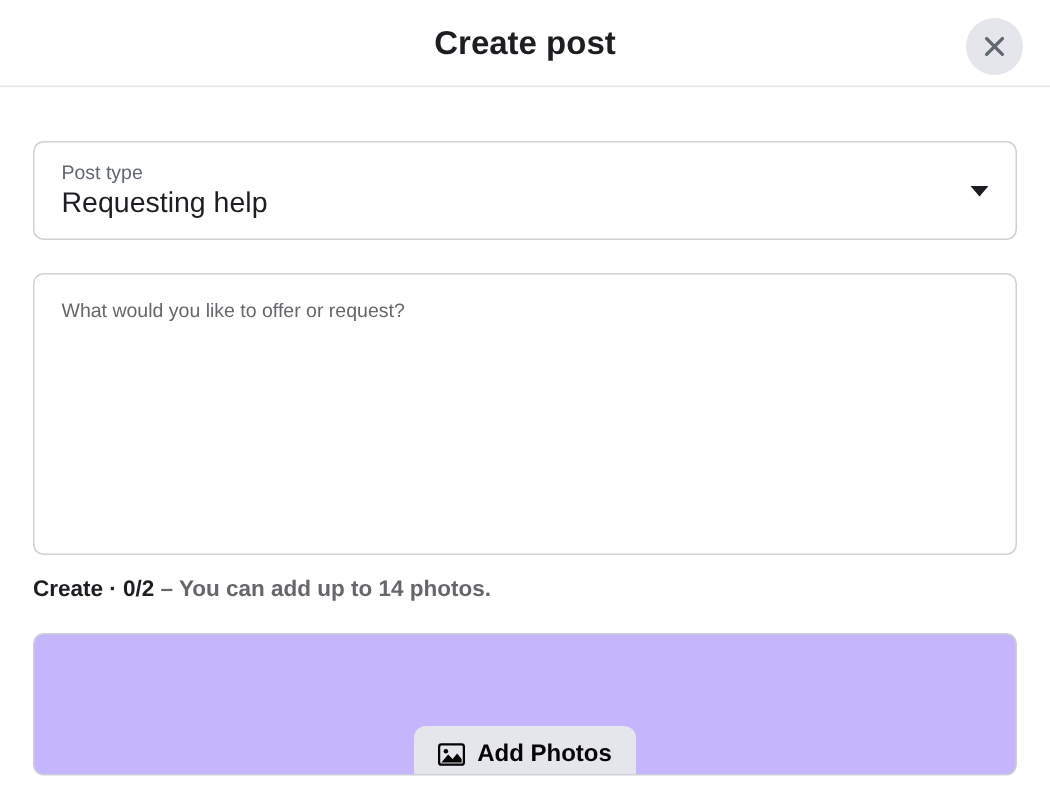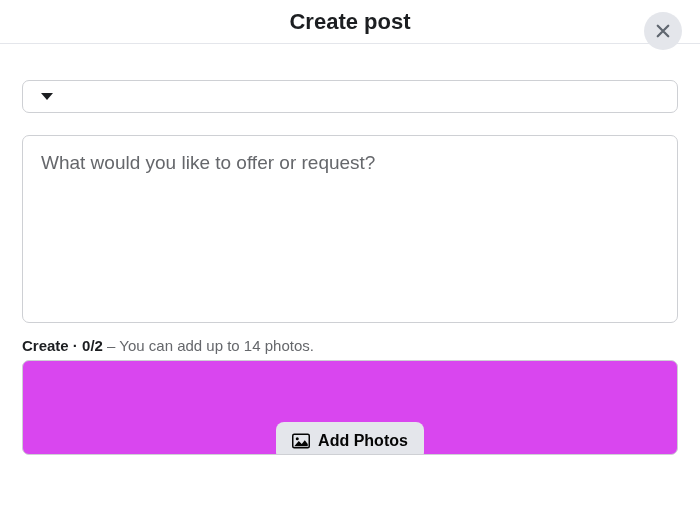--- a/index.html
+++ b/index.html
@@ -11,21 +11,21 @@
       font-family: Helvetica, Arial, sans-serif;
       background: #fff;
       width: 700px;
       height: 525px;
     }
     .header {
       display: flex;
       align-items: center;
       justify-content: center;
       position: relative;
-      height: 44px;
+      height: 58px;
       border-bottom: 1px solid #e4e6eb;
     }
     .header-title {
       font-size: 22px;
       font-weight: 700;
       color: #1c1e21;
     }
     .close-btn {
       position: absolute;
       right: 18px;
@@ -84,48 +84,48 @@
       border-radius: 7px;
       margin-top: 22px;
       height: 188px;
       padding: 16px 18px;
     }
     .textarea {
       width: 100%;
       height: 100%;
       border: none;
       outline: none;
-      font-size: 19px;
+      font-size: 13px;
       font-family: inherit;
       resize: none;
       color: #1c1e21;
     }
     .textarea::placeholder {
       color: #65676b;
     }
     .photos-info {
       margin-top: 14px;
       font-size: 15px;
       color: #1c1e21;
     }
     .photos-info .label {
       font-weight: 600;
     }
     .photos-info .count {
       font-weight: 600;
     }
     .photos-info .sub {
       color: #65676b;
-      font-weight: 400;
+      font-weight: 700;
     }
     .photo-area {
-      margin-top: 6px;
+      margin-top: 21px;
       border: 1px solid #ced0d4;
       border-radius: 7px;
-      background: #d946ef;
+      background: #c4b5fd;
       height: 95px;
       display: flex;
       align-items: flex-end;
       justify-content: center;
       overflow: hidden;
     }
     .add-photos-btn {
       background: #e4e6eb;
       border: none;
       border-radius: 8px;
@@ -153,20 +153,24 @@
   <button class="close-btn">
     <svg viewBox="0 0 24 24" fill="none">
       <path d="M5 5 L19 19 M19 5 L5 19" stroke-linecap="round"></path>
     </svg>
   </button>
 </div>
 
 <div class="content">
 
   <div class="field-box">
+    <div class="field-left">
+      <span class="field-label">Post type</span>
+      <span class="field-value">Requesting help</span>
+    </div>
     <span class="caret-icon"></span>
   </div>
 
   <div class="textarea-box">
     <textarea class="textarea" placeholder="What would you like to offer or request?" style=""></textarea>
   </div>
 
   <div class="photos-info">
     <span class="label">Create</span><span class="count"> · </span><span class="count">0/2</span><span class="sub"> – You can add up to 14 photos.</span>
   </div>

